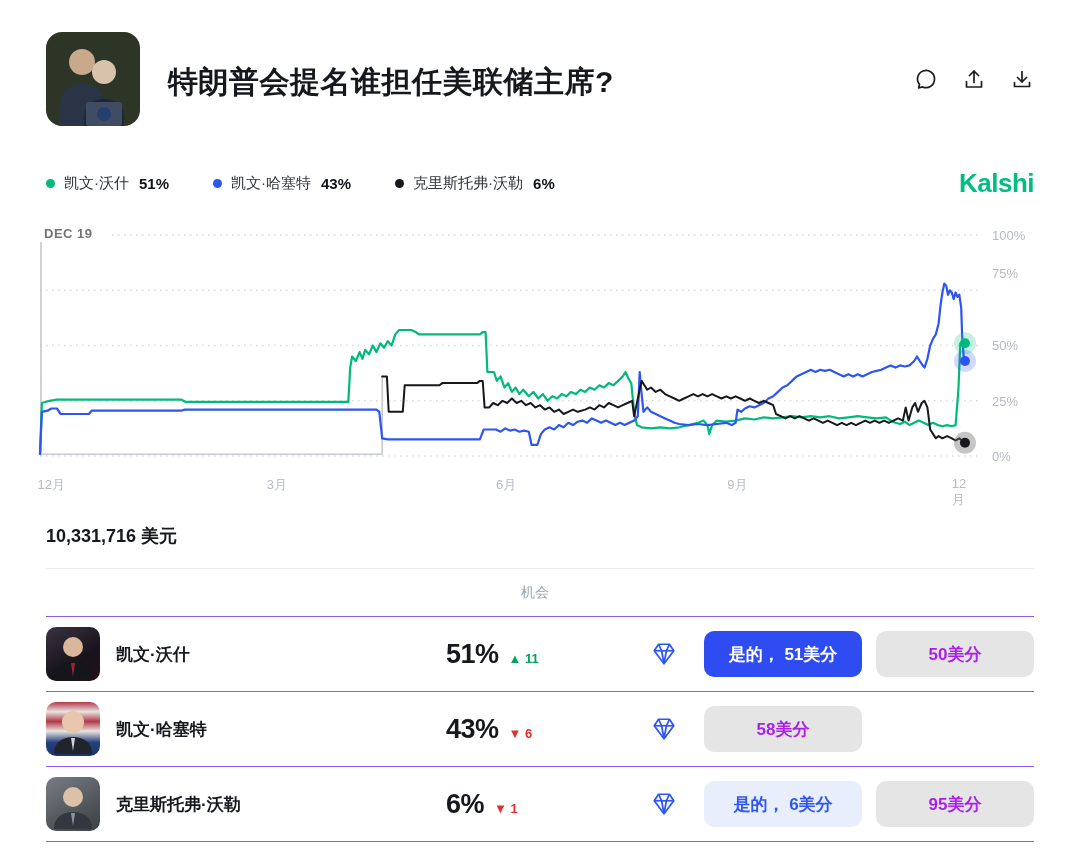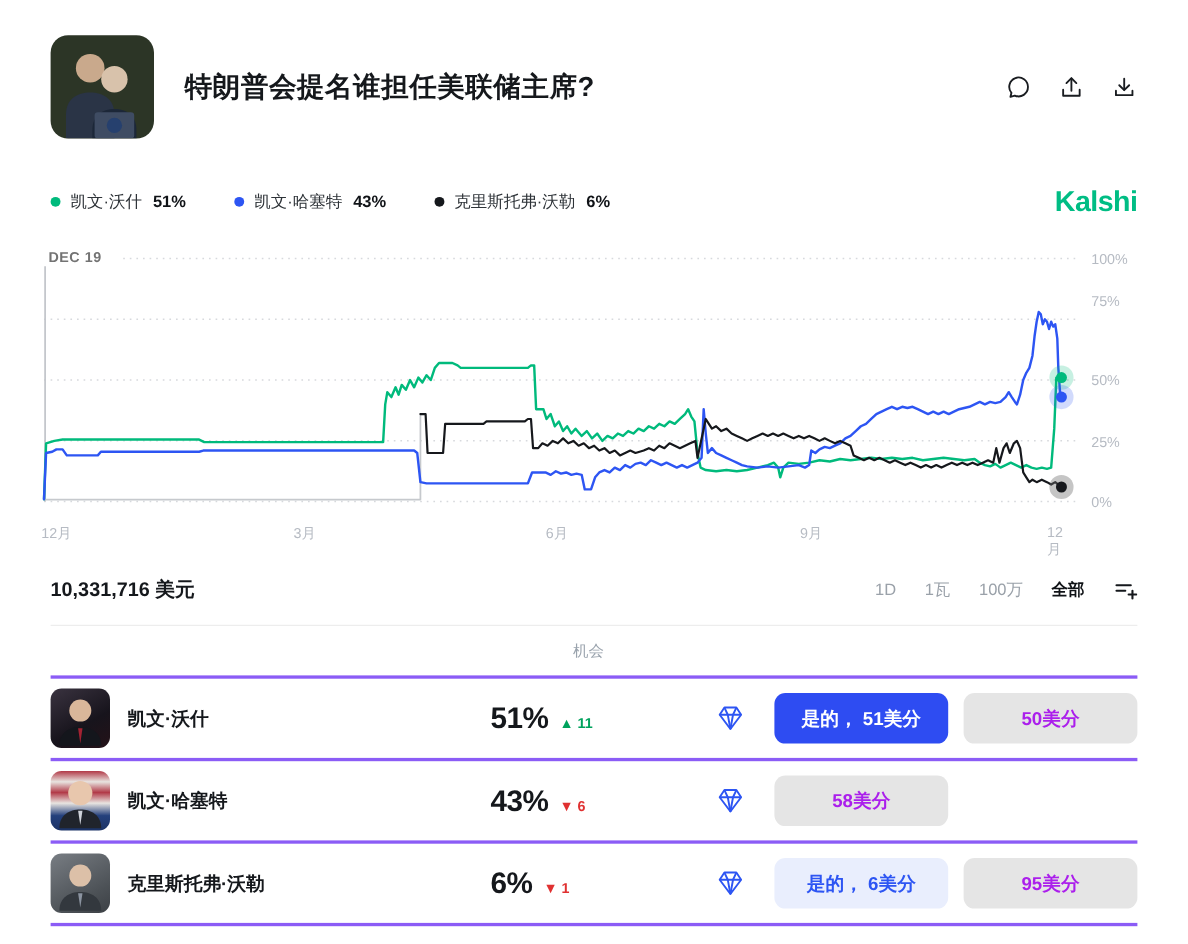--- a/index.html
+++ b/index.html
@@ -6,21 +6,21 @@
   html,body { width:1080px; height:858px; background:#fff; overflow:hidden;
               font-family:"Liberation Sans","DejaVu Sans",sans-serif; color:#15181c; }
   .page { width:1080px; height:858px; padding:32px 46px 0 46px; position:relative; }
 
   
   .hdr { display:flex; align-items:flex-start; }
   .hdr-avatar { width:94px; height:94px; border-radius:16px; flex:0 0 auto; overflow:hidden;
     background:linear-gradient(135deg,#57683f 0%,#3c4a33 30%,#23293а 55%,#1d2330 75%,#31405a 100%);
     background-color:#2c3526; position:relative; }
   .hdr-avatar svg { position:absolute; inset:0; }
-  .hdr-title { font-size:25px; font-weight:800; letter-spacing:.5px; margin:30px 0 0 28px; flex:1 1 auto; }
+  .hdr-title { font-size:30px; font-weight:800; letter-spacing:.5px; margin:30px 0 0 28px; flex:1 1 auto; }
   .hdr-icons { display:flex; gap:24px; margin-top:36px; }
   .icon-btn { width:24px; height:24px; cursor:pointer; }
   .icon-btn svg { width:24px; height:24px; stroke:#1a1d21; stroke-width:1.7; fill:none;
                   stroke-linecap:round; stroke-linejoin:round; }
 
   
   .legend-row { display:flex; align-items:center; margin-top:42px; }
   .lg-item { display:flex; align-items:center; margin-right:44px; cursor:pointer; }
   .lg-dot { width:9px; height:9px; border-radius:50%; margin-right:9px; }
   .lg-name { font-size:15px; color:#2e3338; margin-right:10px; }
@@ -43,21 +43,21 @@
   .vol { font-size:18px; font-weight:700; }
   .ranges { margin-left:auto; display:flex; align-items:center; gap:26px; }
   .rng { font-size:15px; color:#9aa1a9; cursor:pointer; }
   .rng.active { color:#101317; font-weight:700; }
   .rng-icon { width:22px; height:22px; cursor:pointer; }
   .rng-icon svg { width:22px; height:22px; stroke:#15181c; stroke-width:1.9; fill:none; stroke-linecap:round; }
 
   
   .tbl { margin-top:20px; border-top:1px solid #ececec; }
   .trow { display:grid; grid-template-columns:56px 1fr 178px 52px 158px 158px;
-          gap:0 14px; align-items:center; height:75px; border-bottom:3px solid #8b5cf6; cursor:pointer; }
+          gap:0 14px; align-items:center; height:75px; border-bottom:1px solid #8b5cf6; cursor:pointer; }
   .trow.head { height:48px; cursor:default; }
   .chance-h { font-size:14px; color:#9aa3ad; text-align:center; }
   .r-avatar { width:54px; height:54px; border-radius:10px; overflow:hidden; position:relative; }
   .r-avatar svg { position:absolute; inset:0; }
   .av-warsh  { background:linear-gradient(150deg,#3a3340 0%,#17141c 60%,#241218 100%); }
   .av-hassett{ background:linear-gradient(180deg,#b23a48 0%,#e8e4e0 18%,#b23a48 36%,#e8e4e0 54%,#24407c 75%,#1c3366 100%); }
   .av-waller { background:linear-gradient(150deg,#787d83 0%,#4c5156 70%,#3c4045 100%); }
   .r-name { font-size:17px; font-weight:700; color:#15181c; }
   .r-pct-box { display:flex; align-items:baseline; gap:10px; justify-content:flex-start; }
   .r-pct { font-size:27px; font-weight:800; letter-spacing:-0.5px; }
@@ -160,34 +160,20 @@
   <div class="x-labels">
     <span class="x-lab xt0">12月</span>
     <span class="x-lab xt1">3月</span>
     <span class="x-lab xt2">6月</span>
     <span class="x-lab xt3">9月</span>
     <span class="x-lab xt4">12月</span>
   </div>
 
   <div class="vol-row">
     <div class="vol">10,331,716 美元</div>
-    <div class="ranges">
-      <span class="rng">1D</span>
-      <span class="rng">1瓦</span>
-      <span class="rng">100万</span>
-      <span class="rng active">全部</span>
-      <span class="rng-icon">
-        <svg viewBox="0 0 22 22">
-            <path d="M3 7h13"></path>
-            <path d="M3 12h8"></path>
-            <path d="M14 15.5h7"></path>
-            <path d="M17.5 12v7"></path>
-          </svg>
-      </span>
-    </div>
   </div>
 
   <div class="tbl">
     <div class="trow head">
       <div></div>
         <div></div>
       <div class="chance-h">机会</div>
       <div></div>
         <div></div>
         <div></div>

